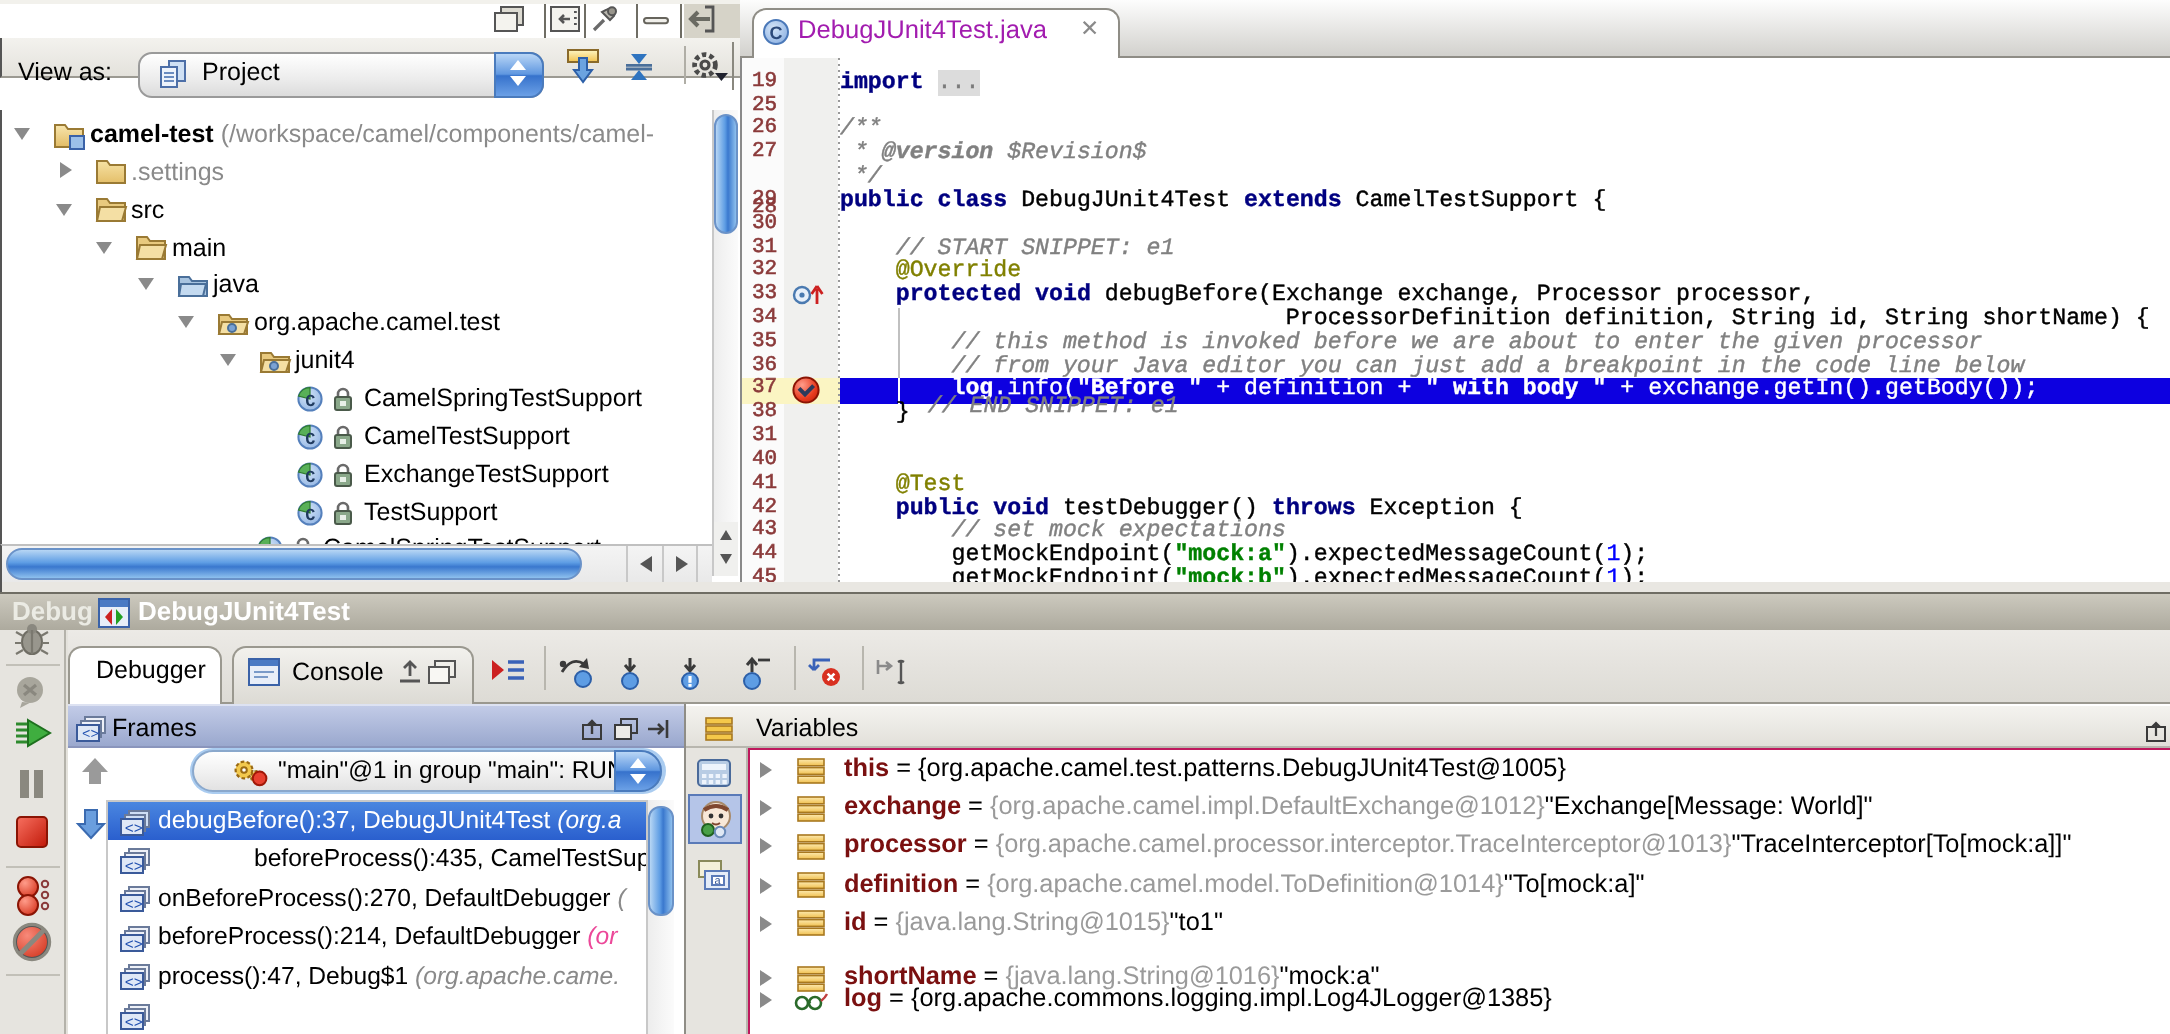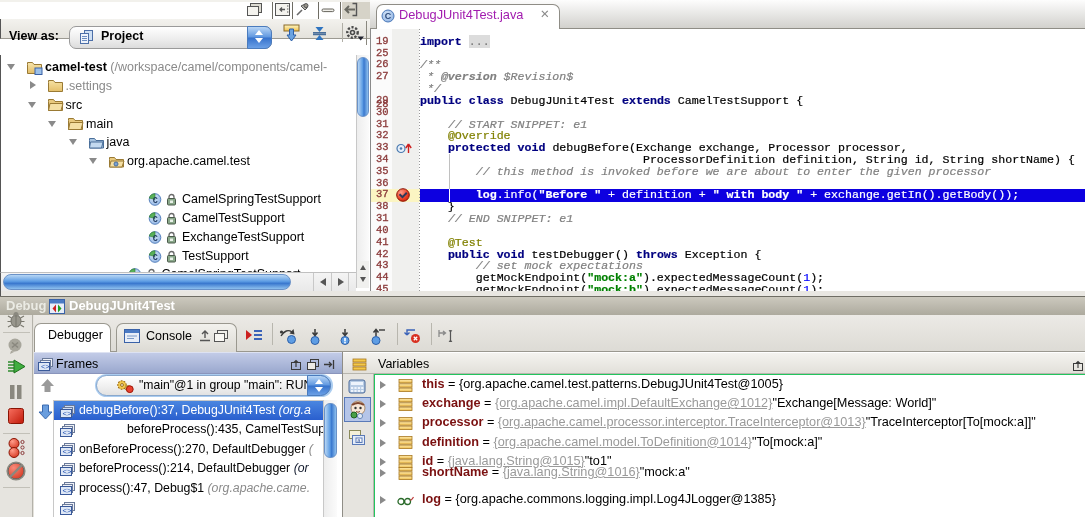--- a/index.html
+++ b/index.html
@@ -10,21 +10,21 @@
 .trow { position:absolute; height:18.85px; line-height:18.85px; font-size:12.5px; color:#000; white-space:nowrap; }
 .cl { position:absolute; white-space:pre; font-family:"Liberation Mono",monospace; font-size:11.62px; line-height:11.82px; height:11.82px; color:#000; -webkit-text-stroke:0.2px currentColor; }
 .kw { color:#000080; font-weight:bold; }
 .cm { color:#808080; font-style:italic; }
 .an { color:#808000; }
 .st { color:#008000; font-weight:bold; }
 .nm { color:#0000ff; }
 .gn { position:absolute; left:6px; font-family:"Liberation Mono",monospace; font-size:10.5px; color:#8b3a3a; line-height:11.82px; height:11.82px; -webkit-text-stroke:0.3px #8b3a3a; }
 .vrow { position:absolute; height:19.2px; font-size:12.7px; line-height:19.2px; white-space:nowrap; }
 .vname { color:#7a1010; font-weight:bold; }
-.vgray { color:#9a9a9a;text-decoration:underline; }
+.vgray { color:#9a9a9a; }
 .frow { position:absolute; height:19.4px; font-size:12.3px; line-height:19.4px; white-space:nowrap; color:#000; }
 .aquathumbv { border-radius:6px; background:linear-gradient(90deg,#b7d6f4,#5e9de4 45%,#3a78ce 60%,#8ec0ee); border:1px solid #6a92c8; }
 .aquathumbh { border-radius:8px; background:linear-gradient(#b7d6f4,#5e9de4 45%,#3a78ce 60%,#8ec0ee); border:1px solid #6a92c8; }
 </style>
 </head>
 <body>
 
 <div class="abs" id="project" style="left:0;top:0;width:370px;height:296px;">
   <div class="abs" style="left:0;top:0;width:370px;height:2px;background:#f2f1ec;"></div>
   <div class="abs" id="hdrbtns" style="left:0;top:2px;width:370px;height:17px;">
@@ -48,21 +48,21 @@
           <rect x="2" y="7" width="12" height="2.6" rx="1.3" fill="#f0efea" stroke="#66645c"></rect>
         </svg></div>
       <div class="abs" style="left: 318px; top: 0px; width: 1px; height: 17px; background: rgb(111, 109, 100);"></div>
       <div class="abs" style="left: 342px; top: 0px; width: 28px; height: 17px; background: rgb(214, 211, 200);"><svg width="17" height="15">
           <path d="M10.5 1.5 H14.5 V13.5 H10.5" fill="none" stroke="#555" stroke-width="1.4"></path>
           <path d="M13 7.5 H4 M7 4 L3.5 7.5 L7 11" stroke="#6a6a62" fill="none" stroke-width="2"></path>
         </svg></div>
       <div class="abs" style="left: 340px; top: 0px; width: 1px; height: 17px; background: rgb(111, 109, 100);"></div>
     </div>
 
-  <div class="abs" style="left:0;top:19px;width:370px;height:20px;background:linear-gradient(#f3f2ee,#e4e2dc);border-bottom:1px solid #9c9a92;border-left:1px solid #555;font-weight:bold;">
+  <div class="abs" style="left:0;top:19px;width:370px;height:20px;background:linear-gradient(#f3f2ee,#e4e2dc);border-bottom:1px solid #9c9a92;border-left:1px solid #555;">
     <span class="abs" style="left:8px;top:10px;font-size:12.5px;color:#000;">View as:</span>
     <div class="abs" style="left:68px;top:7px;width:203px;height:23px;border-radius:7px;background:linear-gradient(#ffffff,#ececec 60%,#dcdcdc);border:1px solid #9a9a9a;"></div>
     <div class="abs" style="left:246px;top:7px;width:25px;height:23px;border-radius:0 7px 7px 0;background:linear-gradient(#b9d6f6,#5f97e0 48%,#3672cc 52%,#6ba0e6);border:1px solid #4a7bbd;"></div>
     <div class="abs" style="left:254px;top:11px;width:0;height:0;border-left:4px solid transparent;border-right:4px solid transparent;border-bottom:5px solid #fff;"></div>
     <div class="abs" style="left:254px;top:19px;width:0;height:0;border-left:4px solid transparent;border-right:4px solid transparent;border-top:5px solid #fff;"></div>
     <svg class="abs" style="left:77px;top:10px;" width="17" height="17" viewBox="0 0 17 17">
       <rect x="6.5" y="1.5" width="8" height="10" fill="#cfe0f4" stroke="#4d6fa8"></rect>
       <rect x="2.5" y="4.5" width="8" height="10" fill="#eef3fb" stroke="#4d6fa8"></rect>
       <path d="M4 7.5h5M4 9.5h5M4 11.5h5" stroke="#6b8cc0" stroke-width="1"></path>
     </svg>
@@ -145,20 +145,29 @@
       </div>
       <div class="trow" style="left: 0px; top: 97.25px; width: 356px;">
         <span style="position:absolute;left:88px;top:6px;width:0;height:0;border-left:4.5px solid transparent;border-right:4.5px solid transparent;border-top:6px solid #8a8a8a;"></span>
         <span style="position:absolute;left:107px;top:2.5px;"><svg width="17" height="14">
             <path d="M1.5 4.5 V12 H15.5 V4.5 H8 L6.5 2.5 H1.5 Z" fill="#e8c97e" stroke="#9a7a34"></path>
             <path d="M3 6 L16 6 L14 12 H1.5 Z" fill="#f4dfa4" stroke="#9a7a34"></path>
             <circle cx="8" cy="9" r="2" fill="#7aa2d4" stroke="#4a6f9a"></circle>
           </svg></span>
         <span style="position:absolute;left:126px;top:0;">org.apache.camel.test</span>
       </div>
+      <div class="trow" style="left: 0px; top: 116.1px; width: 356px;">
+        <span style="position:absolute;left:108.5px;top:6px;width:0;height:0;border-left:4.5px solid transparent;border-right:4.5px solid transparent;border-top:6px solid #8a8a8a;"></span>
+        <span style="position:absolute;left:127.5px;top:2.5px;"><svg width="17" height="14">
+            <path d="M1.5 4.5 V12 H15.5 V4.5 H8 L6.5 2.5 H1.5 Z" fill="#e8c97e" stroke="#9a7a34"></path>
+            <path d="M3 6 L16 6 L14 12 H1.5 Z" fill="#f4dfa4" stroke="#9a7a34"></path>
+            <circle cx="8" cy="9" r="2" fill="#7aa2d4" stroke="#4a6f9a"></circle>
+          </svg></span>
+        <span style="position:absolute;left:146.5px;top:0;">junit4</span>
+      </div>
       <div class="trow" style="left: 0px; top: 134.95px; width: 356px;">
         <span style="position:absolute;left:147px;top:3px;"><svg width="14" height="13">
             <defs>
               <radialGradient id="cb" cx=".4" cy=".35" r=".85">
                 <stop offset="0" stop-color="#d4e5f8"></stop>
                 <stop offset="1" stop-color="#86ace0"></stop>
               </radialGradient>
             </defs>
             <circle cx="7" cy="6.5" r="5.8" fill="url(#cb)" stroke="#5580bc"></circle>
             <path d="M7 .8 A5.8 5.8 0 0 0 1.3 5 L7 6.5 Z" fill="#58b058" stroke="#2e7a2e" stroke-width=".6"></path>
@@ -335,25 +344,26 @@
       <div class="cl" style="top: 30.44px;"><span class="cm">/**</span></div>
       <div class="cl" style="top: 42.26px;"><span class="cm"> * <span style="font-weight:bold;">@version</span> $Revision$</span></div>
       <div class="cl" style="top: 54.08px;"><span class="cm"> */</span></div>
       <div class="cl" style="top: 65.9px;"><span class="kw">public class</span> DebugJUnit4Test <span class="kw">extends</span> CamelTestSupport {</div>
       <div class="cl" style="top: 77.72px;"></div>
       <div class="cl" style="top: 89.54px;">    <span class="cm">// START SNIPPET: e1</span></div>
       <div class="cl" style="top: 101.36px;">    <span class="an">@Override</span></div>
       <div class="cl" style="top: 113.18px;">    <span class="kw">protected void</span> debugBefore(Exchange exchange, Processor processor,</div>
       <div class="cl" style="top: 125px;">                                ProcessorDefinition definition, String id, String shortName) {</div>
       <div class="cl" style="top: 136.82px;">        <span class="cm">// this method is invoked before we are about to enter the given processor</span></div>
+      <div class="cl" style="top: 148.64px;">        <span class="cm">// from your Java editor you can just add a breakpoint in the code line below</span></div>
       <div class="abs" style="left: -1px; top: 159.96px; width: 666px; height: 13.32px; background: rgb(13, 0, 224);"></div>
       <div class="cl" style="top: 160.46px; color: rgb(255, 255, 255);">        <b>log</b>.info(<b>"Before "</b> + definition + <b>" with body "</b> + exchange.getIn().getBody());</div>
       <div class="abs" style="left: 28.6px; top: 159.96px; width: 1px; height: 13.32px; background: rgb(255, 255, 255);"></div>
       <div class="cl" style="top: 172.28px;">    }</div>
-      <div class="cl" style="top: 184px;">    <span class="cm">// END SNIPPET: e1</span></div>
+      <div class="cl" style="top: 169px; padding-left: 16px;">    <span class="cm">// END SNIPPET: e1</span></div>
       <div class="cl" style="top: 195.92px;"></div>
       <div class="cl" style="top: 207.74px;">    <span class="an">@Test</span></div>
       <div class="cl" style="top: 219.56px;">    <span class="kw">public void</span> testDebugger() <span class="kw">throws</span> Exception {</div>
       <div class="cl" style="top: 231.38px;">        <span class="cm">// set mock expectations</span></div>
       <div class="cl" style="top: 243.2px;">        getMockEndpoint(<span class="st">"mock:a"</span>).expectedMessageCount(<span class="nm">1</span>);</div>
       <div class="cl" style="top: 255.02px;">        getMockEndpoint(<span class="st">"mock:b"</span>).expectedMessageCount(<span class="nm">1</span>);</div>
     </div>
   <div class="abs" style="left:0;top:291px;width:715px;height:5px;background:#e9e7e2;"></div>
 </div>
 
@@ -551,21 +561,21 @@
           </svg>
           <span style="position:absolute;left:25px;top:0;">onBeforeProcess():270, DefaultDebugger <i style="color:#8a8a8a;">(</i></span>
         </div>
         <div class="frow" style="left: 0px; top: 58.2px; width: 270px;">
           <svg style="position:absolute;left:5px;top:2.5px;" width="17" height="15">
             <rect x="5.5" y="1.5" width="10" height="8" fill="#eef1f8" stroke="#6a7a9a"></rect>
             <rect x="3.5" y="3.5" width="10" height="8" fill="#eef1f8" stroke="#6a7a9a"></rect>
             <rect x="1.5" y="5.5" width="11" height="8" fill="#dfe8f6" stroke="#3a5a9a"></rect>
             <text x="3.4" y="12.3" font-size="7.5" fill="#2050b0" font-family="Liberation Mono">&lt;&gt;</text>
           </svg>
-          <span style="position:absolute;left:25px;top:0;">beforeProcess():214, DefaultDebugger <i style="color:#0f172a;">(or</i></span>
+          <span style="position:absolute;left:25px;top:0;">beforeProcess():214, DefaultDebugger <i style="color:#ec4899;">(or</i></span>
         </div>
         <div class="frow" style="left: 0px; top: 77.6px; width: 270px;">
           <svg style="position:absolute;left:5px;top:2.5px;" width="17" height="15">
             <rect x="5.5" y="1.5" width="10" height="8" fill="#eef1f8" stroke="#6a7a9a"></rect>
             <rect x="3.5" y="3.5" width="10" height="8" fill="#eef1f8" stroke="#6a7a9a"></rect>
             <rect x="1.5" y="5.5" width="11" height="8" fill="#dfe8f6" stroke="#3a5a9a"></rect>
             <text x="3.4" y="12.3" font-size="7.5" fill="#2050b0" font-family="Liberation Mono">&lt;&gt;</text>
           </svg>
           <span style="position:absolute;left:25px;top:0;">process():47, Debug$1 <i style="color:#8a8a8a;">(org.apache.came.</i></span>
         </div>
@@ -575,21 +585,21 @@
             <rect x="3.5" y="3.5" width="10" height="8" fill="#eef1f8" stroke="#6a7a9a"></rect>
             <rect x="1.5" y="5.5" width="11" height="8" fill="#dfe8f6" stroke="#3a5a9a"></rect>
             <text x="3.4" y="12.3" font-size="7.5" fill="#2050b0" font-family="Liberation Mono">&lt;&gt;</text>
           </svg>
         </div>
       </div>
       <div class="abs" style="left: 289px; top: 48px; width: 14px; height: 117px; background: linear-gradient(90deg, rgb(237, 237, 237), rgb(251, 251, 251)); border-left: 1px solid rgb(200, 200, 200);"></div>
       <div class="abs aquathumbv" style="left: 290px; top: 51px; width: 13px; height: 55px;"></div>
     </div>
   <div class="abs" style="left:342px;top:56px;width:1px;height:165px;background:#8f8d86;"></div>
-  <div class="abs" id="vars" style="left:343px;top:56px;width:742px;height:165px;background:#22c55e;">
+  <div class="abs" id="vars" style="left:343px;top:56px;width:742px;height:165px;background:#be185d;">
       <div class="abs" style="left: 0px; top: 0px; width: 742px; height: 22px; background: linear-gradient(rgb(244, 243, 239), rgb(226, 224, 218)); border-top: 1px solid rgb(255, 255, 255); border-bottom: 1px solid rgb(184, 182, 174);">
         <svg style="position:absolute;left:9px;top:5px;" width="15" height="13">
           <rect x="1" y="1" width="13" height="3" fill="#f4c84a" stroke="#a87820" stroke-width=".8"></rect>
           <rect x="1" y="5" width="13" height="3" fill="#f4c84a" stroke="#a87820" stroke-width=".8"></rect>
           <rect x="1" y="9" width="13" height="3" fill="#f4c84a" stroke="#a87820" stroke-width=".8"></rect>
         </svg>
         <span style="position:absolute;left:35px;top:4px;font-size:12.5px;color:#000;">Variables</span>
         <svg style="position:absolute;left:728px;top:6px;" width="14" height="13">
           <rect x="2.5" y="4.5" width="9" height="7" fill="none" stroke="#3a3a3a"></rect>
           <path d="M7 9 V3 M5 4.5 L7 2.5 L9 4.5" stroke="#3a3a3a" fill="none" stroke-width="1.1"></path>
@@ -696,21 +706,21 @@
                 <stop offset="0" stop-color="#fdeab0"></stop>
                 <stop offset="1" stop-color="#f0c050"></stop>
               </linearGradient>
             </defs>
             <rect x="1" y="0.5" width="13" height="3.4" fill="url(#yb)" stroke="#a87820" stroke-width=".8"></rect>
             <rect x="1" y="4.8" width="13" height="3.4" fill="url(#yb)" stroke="#a87820" stroke-width=".8"></rect>
             <rect x="1" y="9.1" width="13" height="3.4" fill="url(#yb)" stroke="#a87820" stroke-width=".8"></rect>
           </svg>
           <span style="position:absolute;left:47px;top:0;"><span class="vname">id</span> = <span class="vgray">{java.lang.String@1015}</span><span style="color:#000;">"to1"</span></span>
         </div>
-        <div class="vrow" style="left: 0px; top: 88px; width: 710px;">
+        <div class="vrow" style="left: 0px; top: 104px; width: 710px;">
           <span style="position:absolute;left:5px;top:6px;width:0;height:0;border-top:4.5px solid transparent;border-bottom:4.5px solid transparent;border-left:6px solid #8a8a8a;"></span>
           <svg style="position:absolute;left:23px;top:3.5px;" width="15" height="13">
             <defs>
               <linearGradient id="yb" x1="0" y1="0" x2="0" y2="1">
                 <stop offset="0" stop-color="#fdeab0"></stop>
                 <stop offset="1" stop-color="#f0c050"></stop>
               </linearGradient>
             </defs>
             <rect x="1" y="0.5" width="13" height="3.4" fill="url(#yb)" stroke="#a87820" stroke-width=".8"></rect>
             <rect x="1" y="4.8" width="13" height="3.4" fill="url(#yb)" stroke="#a87820" stroke-width=".8"></rect>

